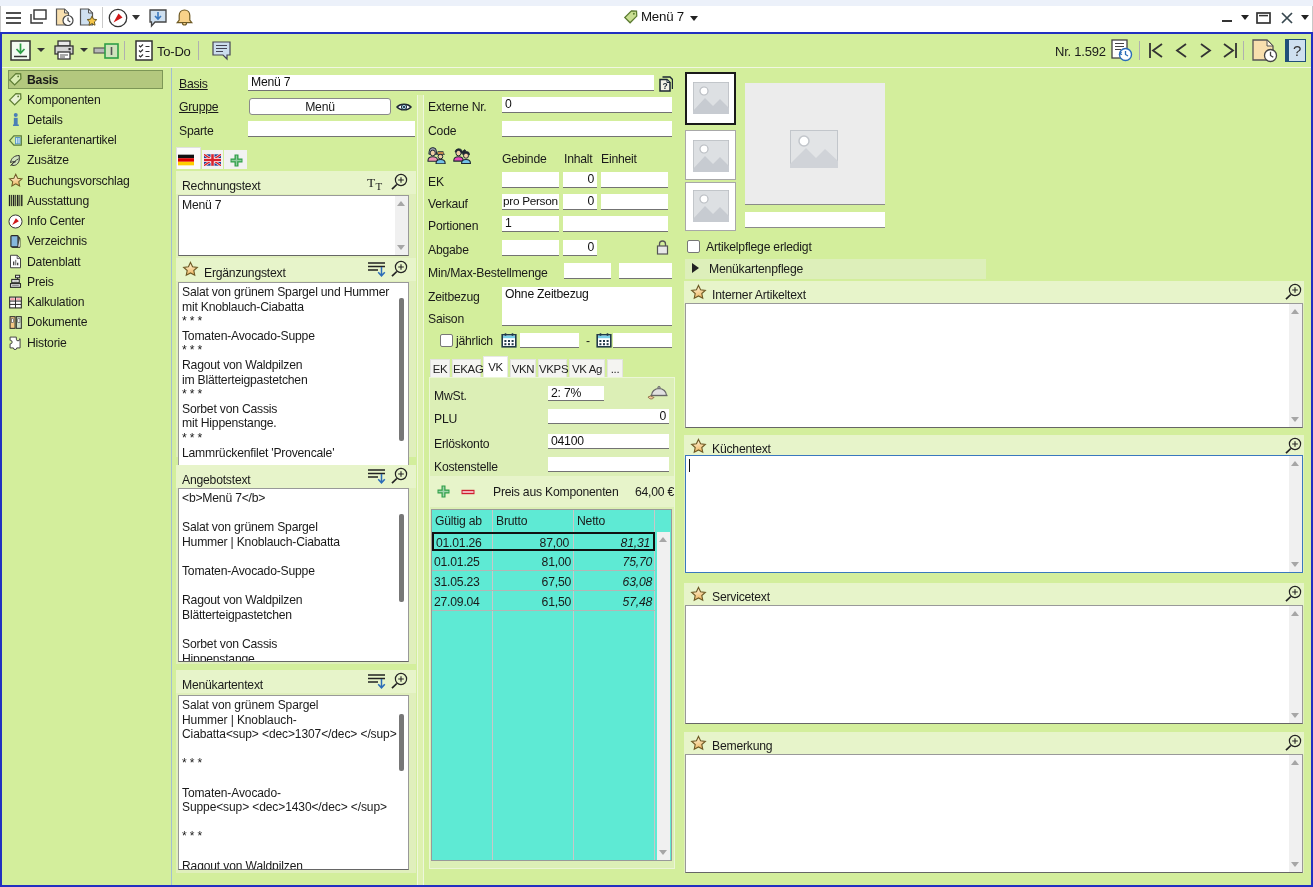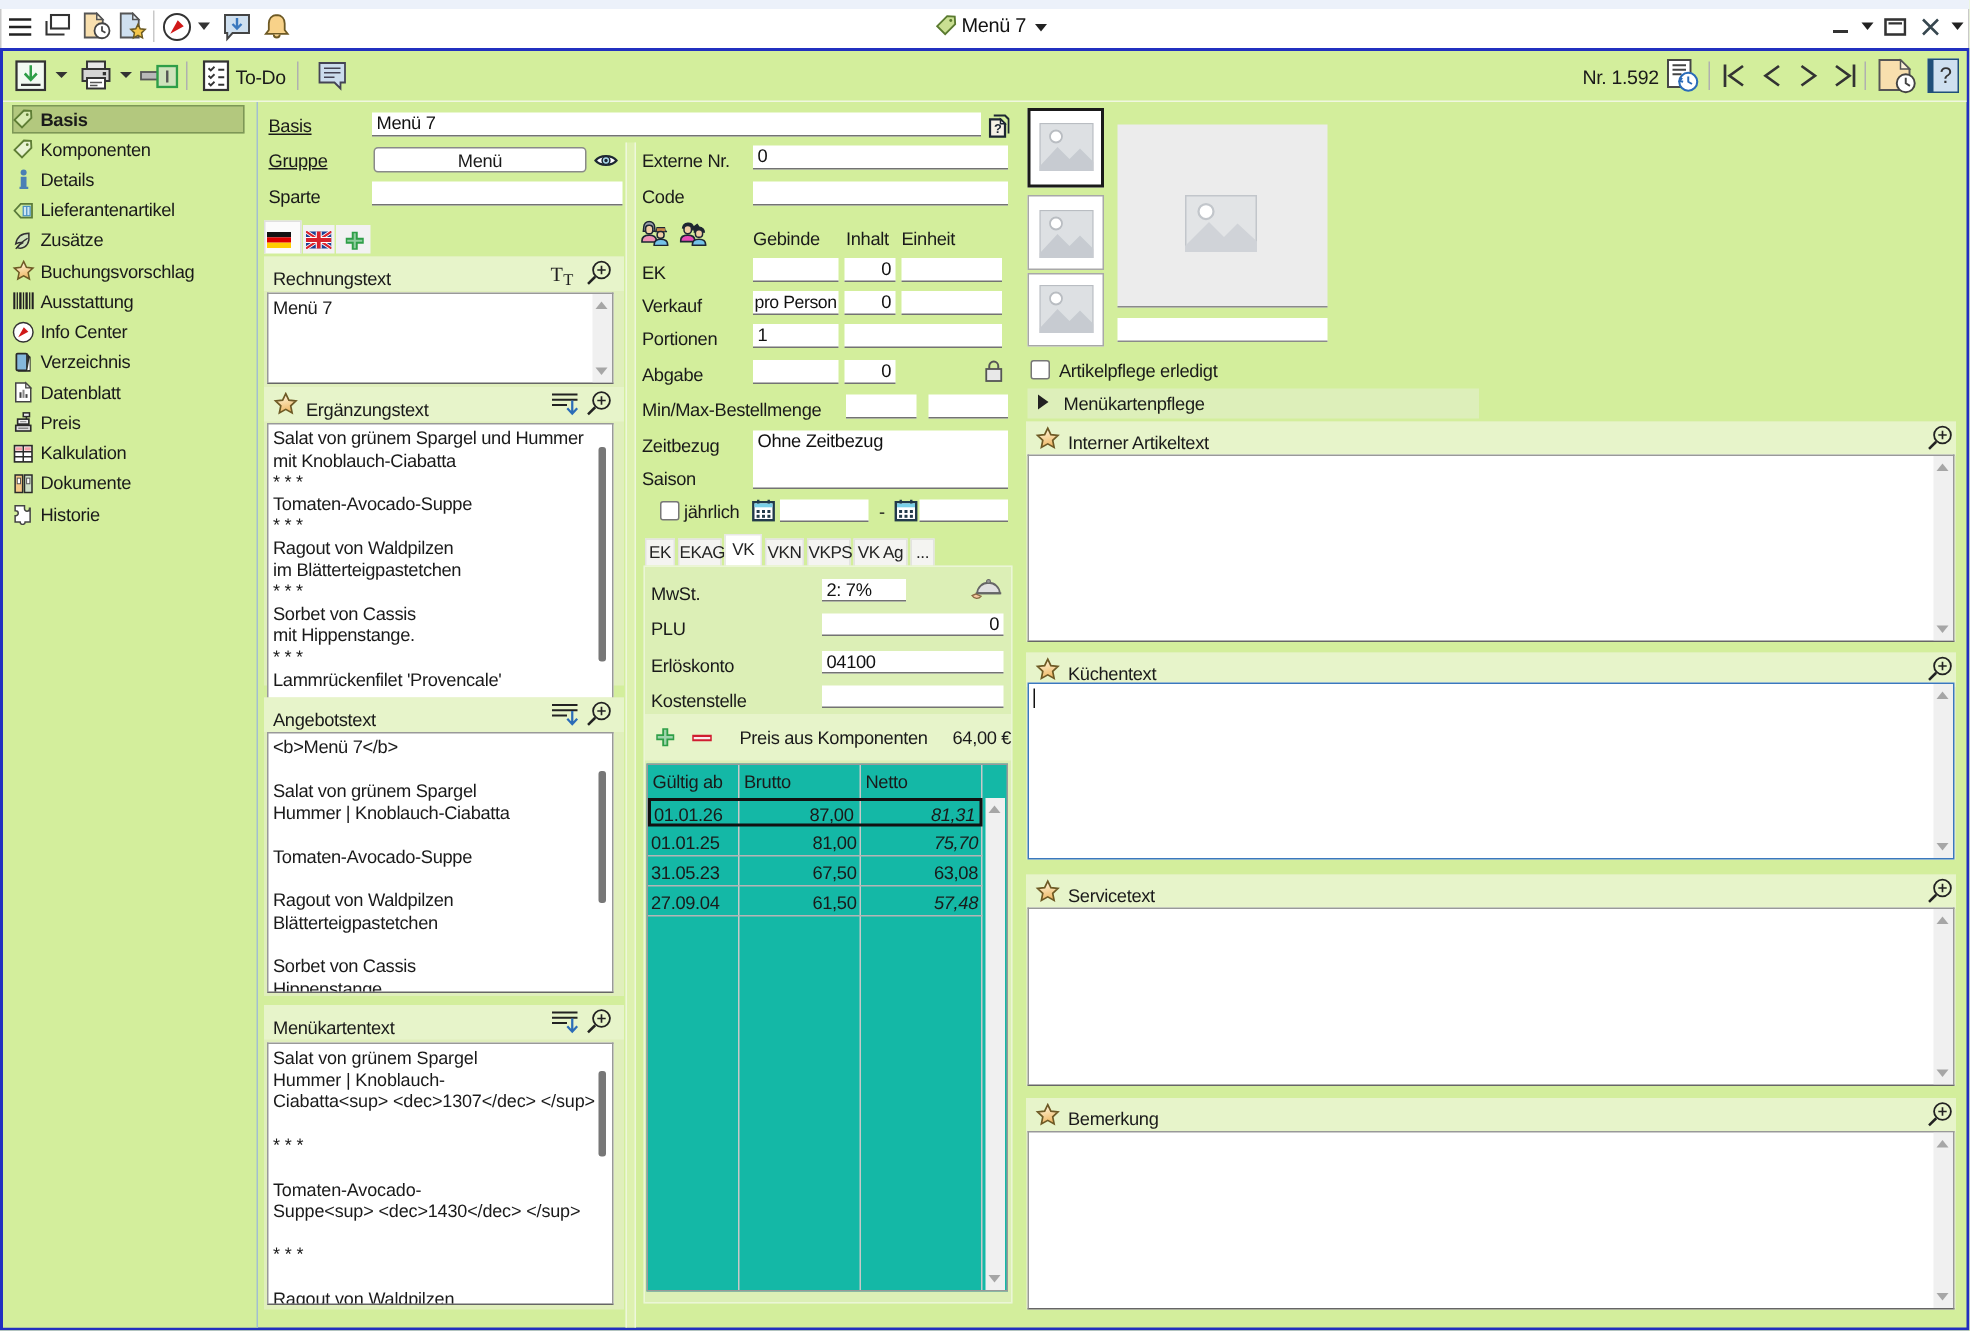--- a/index.html
+++ b/index.html
@@ -576,21 +576,21 @@
       <path d="M7.5 1.5 v12 M1.5 7.5 h12" stroke="#2e9e47" stroke-width="4"></path>
       <path d="M7.5 2.5 v10 M2.5 7.5 h10" stroke="#9fd4ac" stroke-width="1.6"></path>
     </svg>
   <svg class="abs" style="left:460px;top:485px" width="16" height="14" viewBox="0 0 16 14">
       <path d="M1.5 7 h13" stroke="#d01c30" stroke-width="4.4"></path>
       <path d="M2.5 7 h11" stroke="#fbe9ea" stroke-width="1.5"></path>
     </svg>
   <div class="lbl" style="left:493px;top:485px">Preis aus Komponenten</div>
   <div class="lbl" style="left:635px;top:485px">64,00 €</div>
 
-  <div class="abs" style="left:431px;top:509px;width:241px;height:352px;background:#14b8a6;border:1px solid #999">
+  <div class="abs" style="left:431px;top:509px;width:241px;height:352px;background:#5eead4;border:1px solid #999">
     <div class="abs" style="left:0;top:0;width:100%;height:21px">
       <div class="lbl" style="left:3px;top:4px">Gültig ab</div>
       <div class="lbl" style="left:64px;top:4px">Brutto</div>
       <div class="lbl" style="left:145px;top:4px">Netto</div>
     </div>
     <div class="abs" style="left:60px;top:0;width:1px;height:100%;background:#c8c8c8"></div>
     <div class="abs" style="left:141px;top:0;width:1px;height:100%;background:#c8c8c8"></div>
     <div class="abs" style="left:222px;top:0;width:1px;height:100%;background:#c8c8c8"></div>
 
     <div class="abs" style="left:0;top:22px;width:223px;height:19px;border:2px solid #111">
@@ -599,21 +599,21 @@
         <div class="lbl" style="right:3px;top:2px;font-style:italic">81,31</div>
     </div>
     <div class="abs" style="left:0;top:41px;width:223px;height:20px;border-bottom:1px solid #b5b5b5">
       <div class="lbl" style="left:2px;top:4px">01.01.25</div>
         <div class="lbl" style="right:84px;top:4px">81,00</div>
         <div class="lbl" style="right:3px;top:4px;font-style:italic">75,70</div>
     </div>
     <div class="abs" style="left:0;top:61px;width:223px;height:20px;border-bottom:1px solid #b5b5b5">
       <div class="lbl" style="left:2px;top:4px">31.05.23</div>
         <div class="lbl" style="right:84px;top:4px">67,50</div>
-        <div class="lbl" style="right:3px;top:4px;">63,08</div>
+        <div class="lbl" style="right:3px;top:4px;font-style:italic">63,08</div>
     </div>
     <div class="abs" style="left:0;top:81px;width:223px;height:20px;border-bottom:1px solid #b5b5b5">
       <div class="lbl" style="left:2px;top:4px">27.09.04</div>
         <div class="lbl" style="right:84px;top:4px">61,50</div>
         <div class="lbl" style="right:3px;top:4px;font-style:italic">57,48</div>
     </div>
     <div class="scroll" style="right:1px;top:22px;height:328px">
         <div class="au"></div>
         <div class="ad"></div>
       </div>

